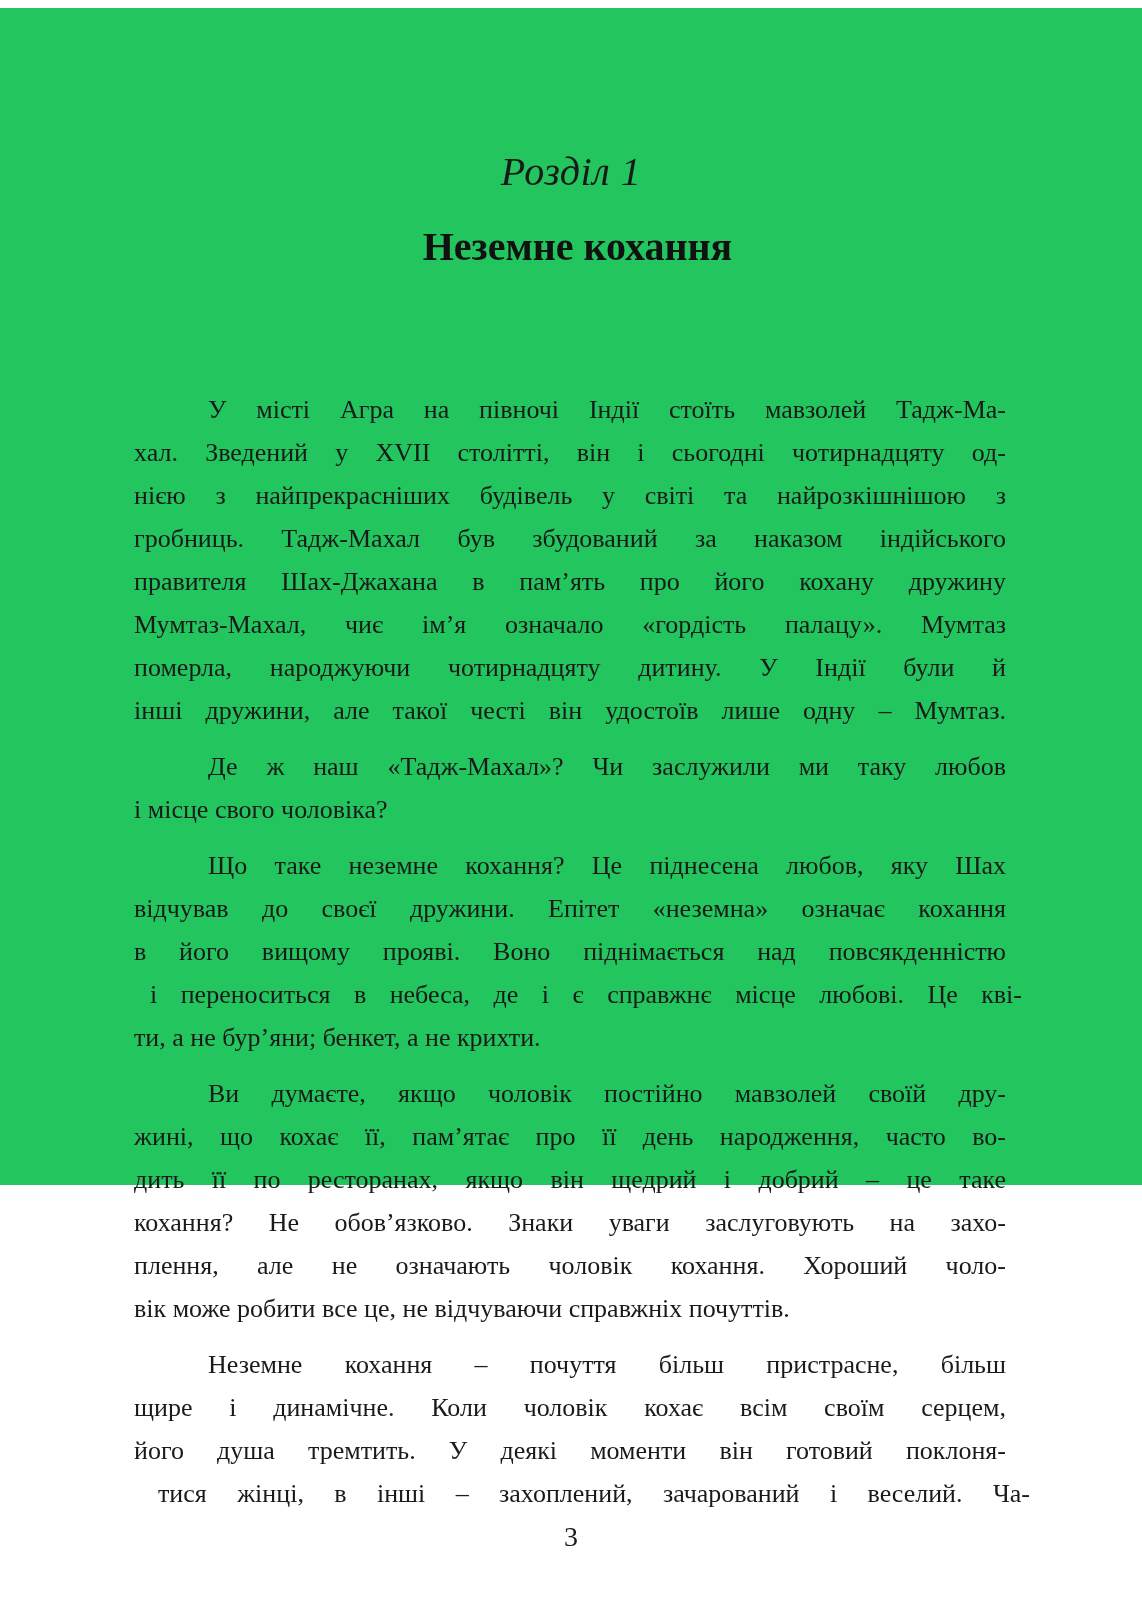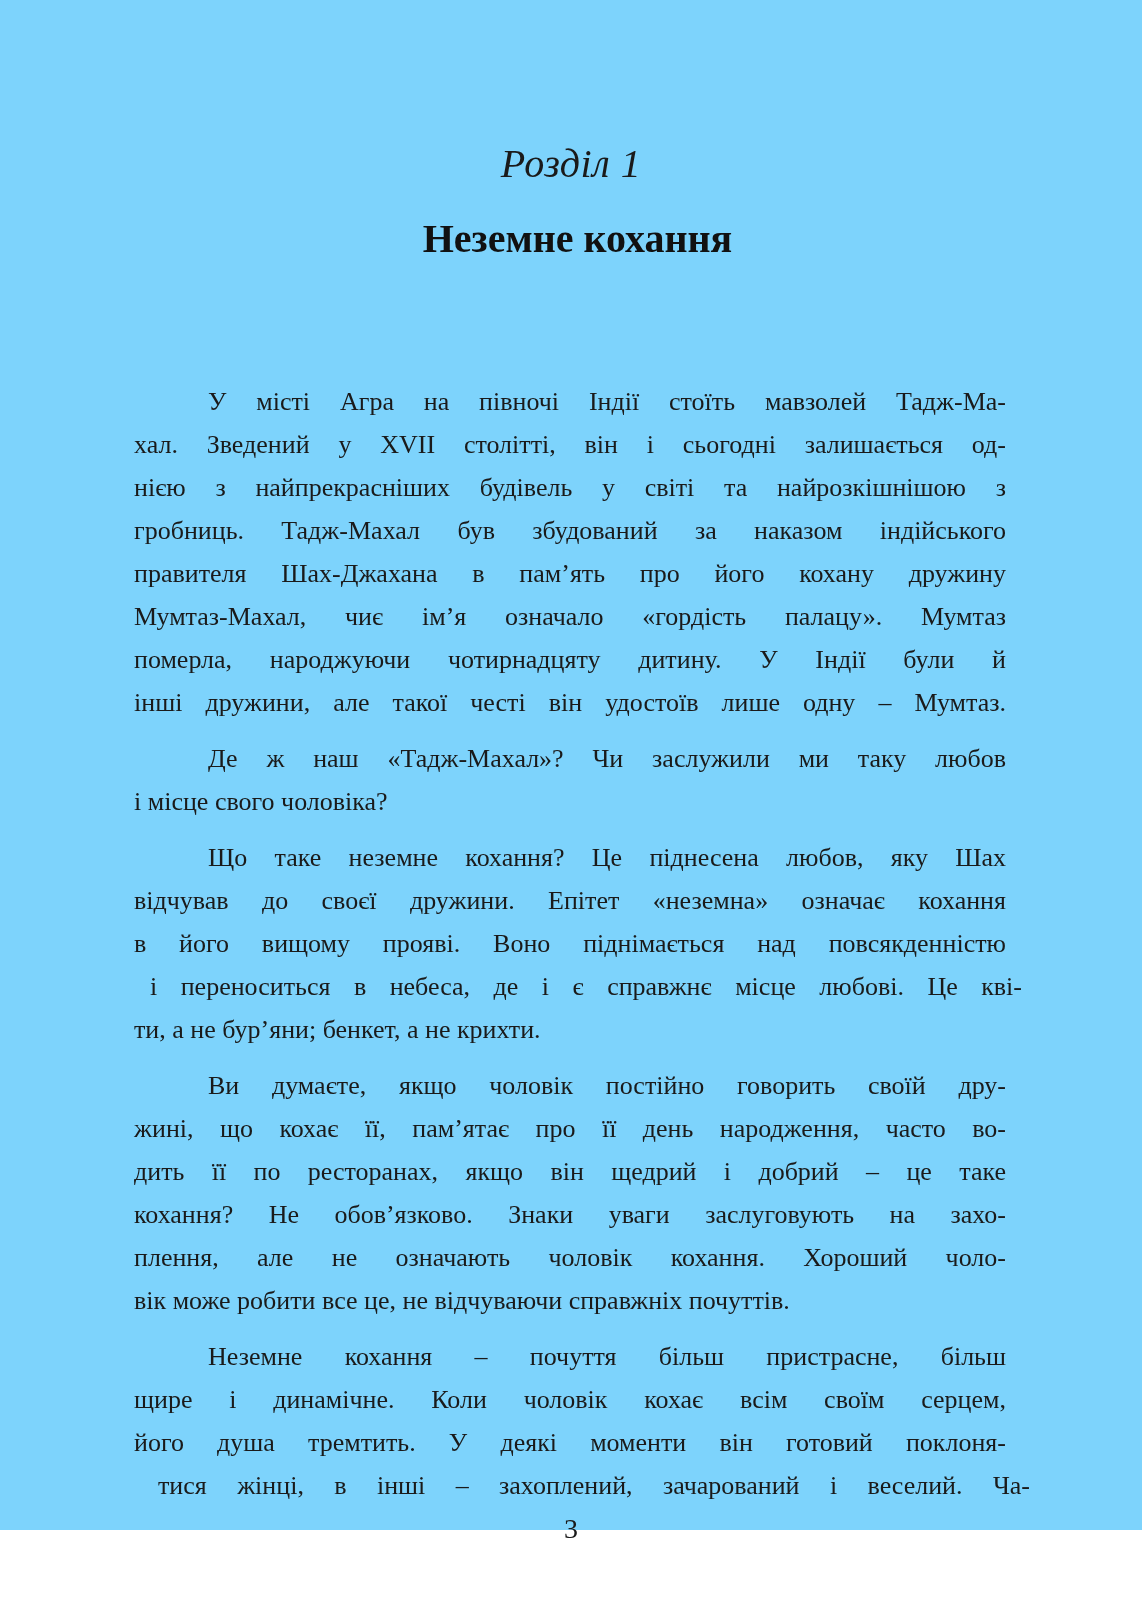--- a/index.html
+++ b/index.html
@@ -10,24 +10,24 @@
     body {
       width: 1142px;
       height: 1615px;
       position: relative;
       overflow: hidden;
       font-family: "Liberation Serif", "DejaVu Serif", serif;
       color: #1a1a1a;
     }
     .page {
       position: absolute;
-      left: 0; top: 0;
+      left: 0; top: 8px;
       width: 1142px;
-      height: 1530px;
-      background: #7dd3fc;
+      height: 1177px;
+      background: #22c55e;
     }
     .chapter-label {
       position: absolute;
       left: 0; right: 0;
       top: 140px;
       text-align: center;
       font-style: italic;
       font-size: 40px;
       line-height: 48px;
       letter-spacing: 0.5px;
@@ -83,21 +83,21 @@
 
 <div class="page">
 
   <div class="chapter-label">Розділ 1</div>
   <h1 class="chapter-title" style="margin:0;padding-left:13px;">Неземне кохання</h1>
 
   <div class="body-text">
 
     <div>
       <div class="line indent" style="top:380px;">У місті Агра на півночі Індії стоїть мавзолей Тадж-Ма-</div>
-      <div class="line" style="top:423px;">хал. Зведений у XVII столітті, він і сьогодні залишається од-</div>
+      <div class="line" style="top:423px;">хал. Зведений у XVII столітті, він і сьогодні чотирнадцяту од-</div>
       <div class="line" style="top:466px;">нією з найпрекрасніших будівель у світі та найрозкішнішою з</div>
       <div class="line" style="top:509px;">гробниць. Тадж-Махал був збудований за наказом індійського</div>
       <div class="line" style="top:552px;">правителя Шах-Джахана в пам’ять про його кохану дружину</div>
       <div class="line" style="top:595px;">Мумтаз-Махал, чиє ім’я означало «гордість палацу». Мумтаз</div>
       <div class="line" style="top:638px;">померла, народжуючи чотирнадцяту дитину. У Індії були й</div>
       <div class="line" style="top:681px;">інші дружини, але такої честі він удостоїв лише одну – Мумтаз.</div>
     </div>
 
     <div>
       <div class="line indent" style="top:737px;">Де ж наш «Тадж-Махал»? Чи заслужили ми таку любов</div>
@@ -106,21 +106,21 @@
 
     <div>
       <div class="line indent" style="top:836px;">Що таке неземне кохання? Це піднесена любов, яку Шах</div>
       <div class="line" style="top:879px;">відчував до своєї дружини. Епітет «неземна» означає кохання</div>
       <div class="line" style="top:922px;">в його вищому прояві. Воно піднімається над повсякденністю</div>
       <div class="line" style="top:965px;margin-left:16px;">і переноситься в небеса, де і є справжнє місце любові. Це кві-</div>
       <div class="line last" style="top:1008px;">ти, а не бур’яни; бенкет, а не крихти.</div>
     </div>
 
     <div>
-      <div class="line indent" style="top:1064px;">Ви думаєте, якщо чоловік постійно говорить своїй дру-</div>
+      <div class="line indent" style="top:1064px;">Ви думаєте, якщо чоловік постійно мавзолей своїй дру-</div>
       <div class="line" style="top:1107px;">жині, що кохає її, пам’ятає про її день народження, часто во-</div>
       <div class="line" style="top:1150px;">дить її по ресторанах, якщо він щедрий і добрий – це таке</div>
       <div class="line" style="top:1193px;">кохання? Не обов’язково. Знаки уваги заслуговують на захо-</div>
       <div class="line" style="top:1236px;">плення, але не означають чоловік кохання. Хороший чоло-</div>
       <div class="line last" style="top:1279px;">вік може робити все це, не відчуваючи справжніх почуттів.</div>
     </div>
 
     <div>
       <div class="line indent" style="top:1335px;">Неземне кохання – почуття більш пристрасне, більш</div>
       <div class="line" style="top:1378px;">щире і динамічне. Коли чоловік кохає всім своїм серцем,</div>

